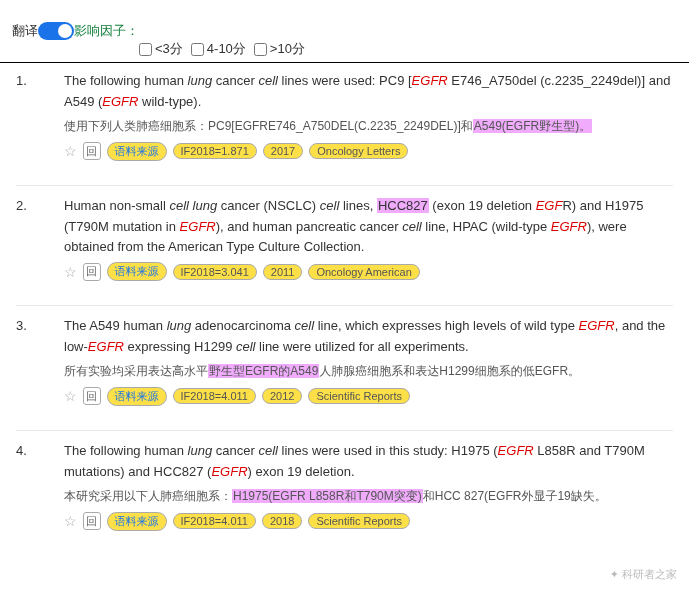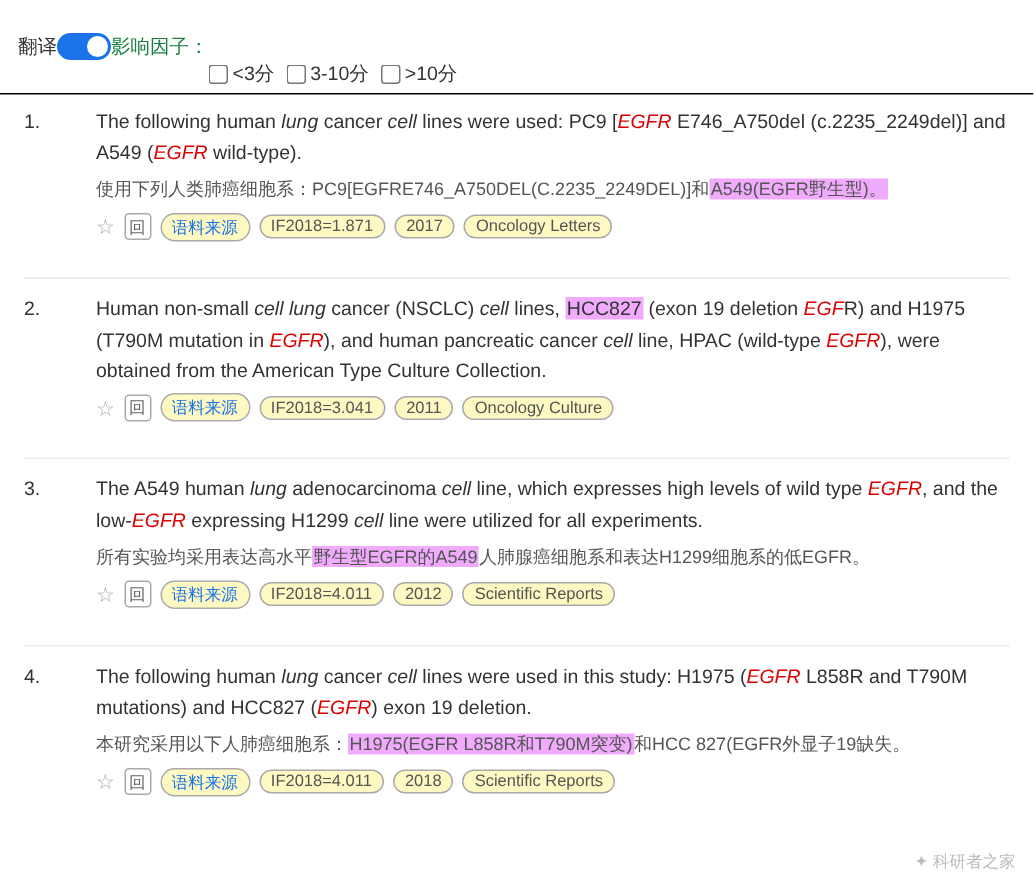--- a/index.html
+++ b/index.html
@@ -109,21 +109,21 @@
       color: #666;
       cursor: pointer;
     }
     .tag {
       display: inline-block;
       padding: 1px 7px;
       border: 1px solid #aaa;
       border-radius: 10px;
       font-size: 11px;
       color: #555;
-      background: #fef9c3;
+      background: #fde047;
       cursor: pointer;
     }
     .tag.source {
       color: #1a73e8;
       border-color: #aaa;
     }
     em.italic-highlight {
       font-style: italic;
       color: #d00;
     }
@@ -168,21 +168,21 @@
     <div class="toggle-knob"></div>
   </div>
   <span class="filter-label">影响因子：</span>
   <div class="filter-group">
     <label class="filter-item">
       <input type="checkbox" style="">
       <span>&lt;3分</span>
     </label>
     <label class="filter-item">
       <input type="checkbox" style="">
-      <span>3-10分</span>
+      <span>4-10分</span>
     </label>
     <label class="filter-item">
       <input type="checkbox" style="">
       <span>&gt;10分</span>
     </label>
   </div>
 </div>
 
 <div class="content">
 
@@ -220,21 +220,21 @@
       <div class="result-body">
         <div class="result-en">
           Human non-small <em class="italic-only">cell lung</em> cancer (NSCLC) <em class="italic-only">cell</em> lines, <span class="highlight-box">HCC827</span> (exon 19 deletion <em class="italic-highlight">EGF</em>R) and H1975 (T790M mutation in <em class="italic-highlight">EGFR</em>), and human pancreatic cancer <em class="italic-only">cell</em> line, HPAC (wild-type <em class="italic-highlight">EGFR</em>), were obtained from the American Type Culture Collection.
         </div>
         <div class="meta-row">
           <span class="star-icon">☆</span>
           <span class="cite-icon">回</span>
           <span class="tag source">语料来源</span>
           <span class="tag">IF2018=3.041</span>
           <span class="tag">2011</span>
-          <span class="tag">Oncology Culture</span>
+          <span class="tag">Oncology American</span>
         </div>
       </div>
     </div>
   </div>
 
   <hr class="divider">
 
   <div class="result-item">
     <div class="result-row">
       <div class="result-num-col">

